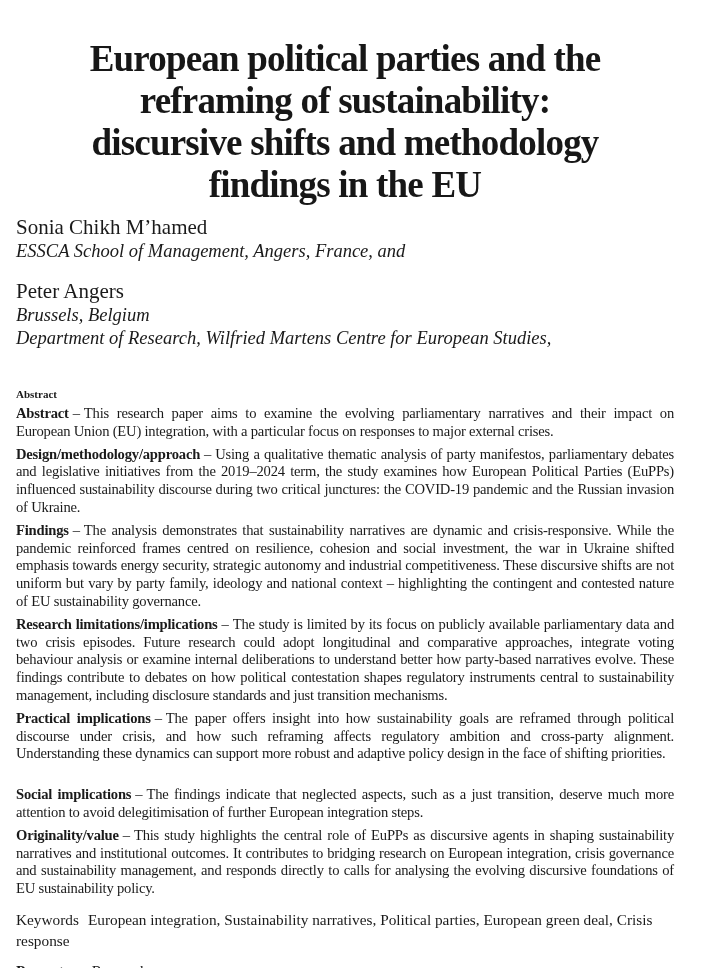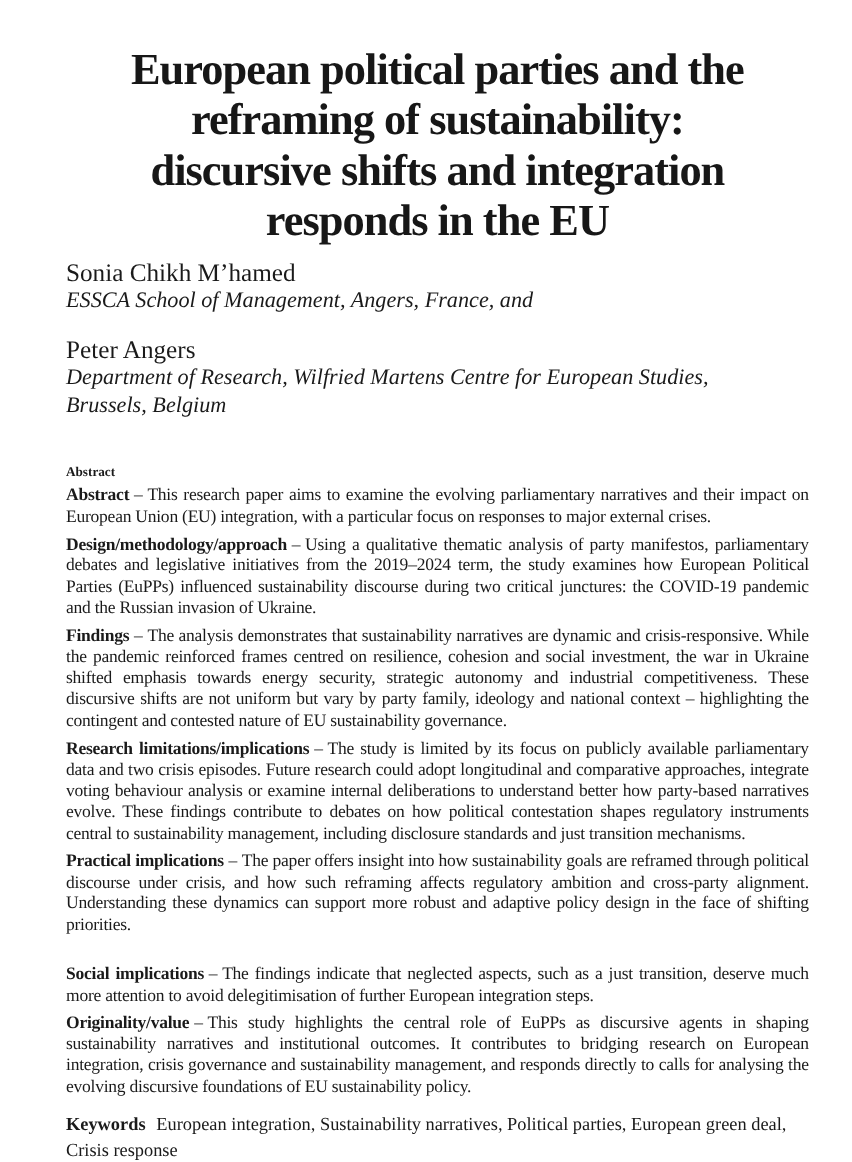--- a/index.html
+++ b/index.html
@@ -5,21 +5,21 @@
   html, body { margin: 0; padding: 0; background: #ffffff; }
   .page {
     position: relative;
     width: 710px;
     height: 968px;
     margin: 0;
     background: #ffffff;
     color: #1a1a1a;
     font-family: "Liberation Serif", "DejaVu Serif", serif;
     box-sizing: border-box;
-    padding: 38px 36px 0 55px;
+    padding: 38px 36px 0 16px;
     overflow: hidden;
   }
   .title {
     text-align: center;
     font-weight: bold;
     font-size: 37px;
     line-height: 42px;
     letter-spacing: -0.8px;
     color: #171717;
   }
@@ -51,48 +51,48 @@
     letter-spacing: -0.2px;
     margin-top: 5px;
   }
   .abs-label { font-weight: bold; }
   .abs-dash { margin: 0 4px; }
   .kw-row {
     font-size: 15.3px;
     line-height: 21px;
     margin-top: 11px;
   }
-  .kw-label { font-weight: bold; }
+  .kw-label { font-weight: normal; }
   .kw-text { margin-left: 9px; }
   .pt-row {
     font-size: 15.3px;
     line-height: 21px;
     margin-top: 9px;
   }
   .pt-label { font-weight: bold; }
   .pt-text { margin-left: 5px; }
 </style>
 </head>
 <body>
 
 <div class="page">
 
   <h1 class="title" style="margin:0;">
     <span class="title-line">European political parties and the</span>
     <span class="title-line">reframing of sustainability:</span>
-    <span class="title-line">discursive shifts and integration</span>
-    <span class="title-line">responds in the EU</span>
+    <span class="title-line">discursive shifts and methodology</span>
+    <span class="title-line">findings in the EU</span>
   </h1>
 
   <div class="byline-block">
     <div class="author-name">Sonia Chikh M’hamed</div>
     <div class="affil-line">ESSCA School of Management, Angers, France, and</div>
     <div class="author-name second">Peter Angers</div>
+    <div class="affil-line">Brussels, Belgium</div>
     <div class="affil-line">Department of Research, Wilfried Martens Centre for European Studies,</div>
-    <div class="affil-line">Brussels, Belgium</div>
   </div>
 
   <div class="abstract-heading">Abstract</div>
 
   <p class="abs-para" style="margin:0;"><span class="abs-label">Abstract</span><span class="abs-dash">–</span><span>This research paper aims to examine the evolving parliamentary narratives and their impact on European Union (EU) integration, with a particular focus on responses to major external crises.</span></p>
 
   <p class="abs-para" style="margin-top:5px; margin-bottom:0;"><span class="abs-label">Design/methodology/approach</span><span class="abs-dash">–</span><span>Using a qualitative thematic analysis of party manifestos, parliamentary debates and legislative initiatives from the 2019–2024 term, the study examines how European Political Parties (EuPPs) influenced sustainability discourse during two critical junctures: the COVID-19 pandemic and the Russian invasion of Ukraine.</span></p>
 
   <p class="abs-para" style="margin-top:5px; margin-bottom:0;"><span class="abs-label">Findings</span><span class="abs-dash">–</span><span>The analysis demonstrates that sustainability narratives are dynamic and crisis-responsive. While the pandemic reinforced frames centred on resilience, cohesion and social investment, the war in Ukraine shifted emphasis towards energy security, strategic autonomy and industrial competitiveness. These discursive shifts are not uniform but vary by party family, ideology and national context – highlighting the contingent and contested nature of EU sustainability governance.</span></p>
 

